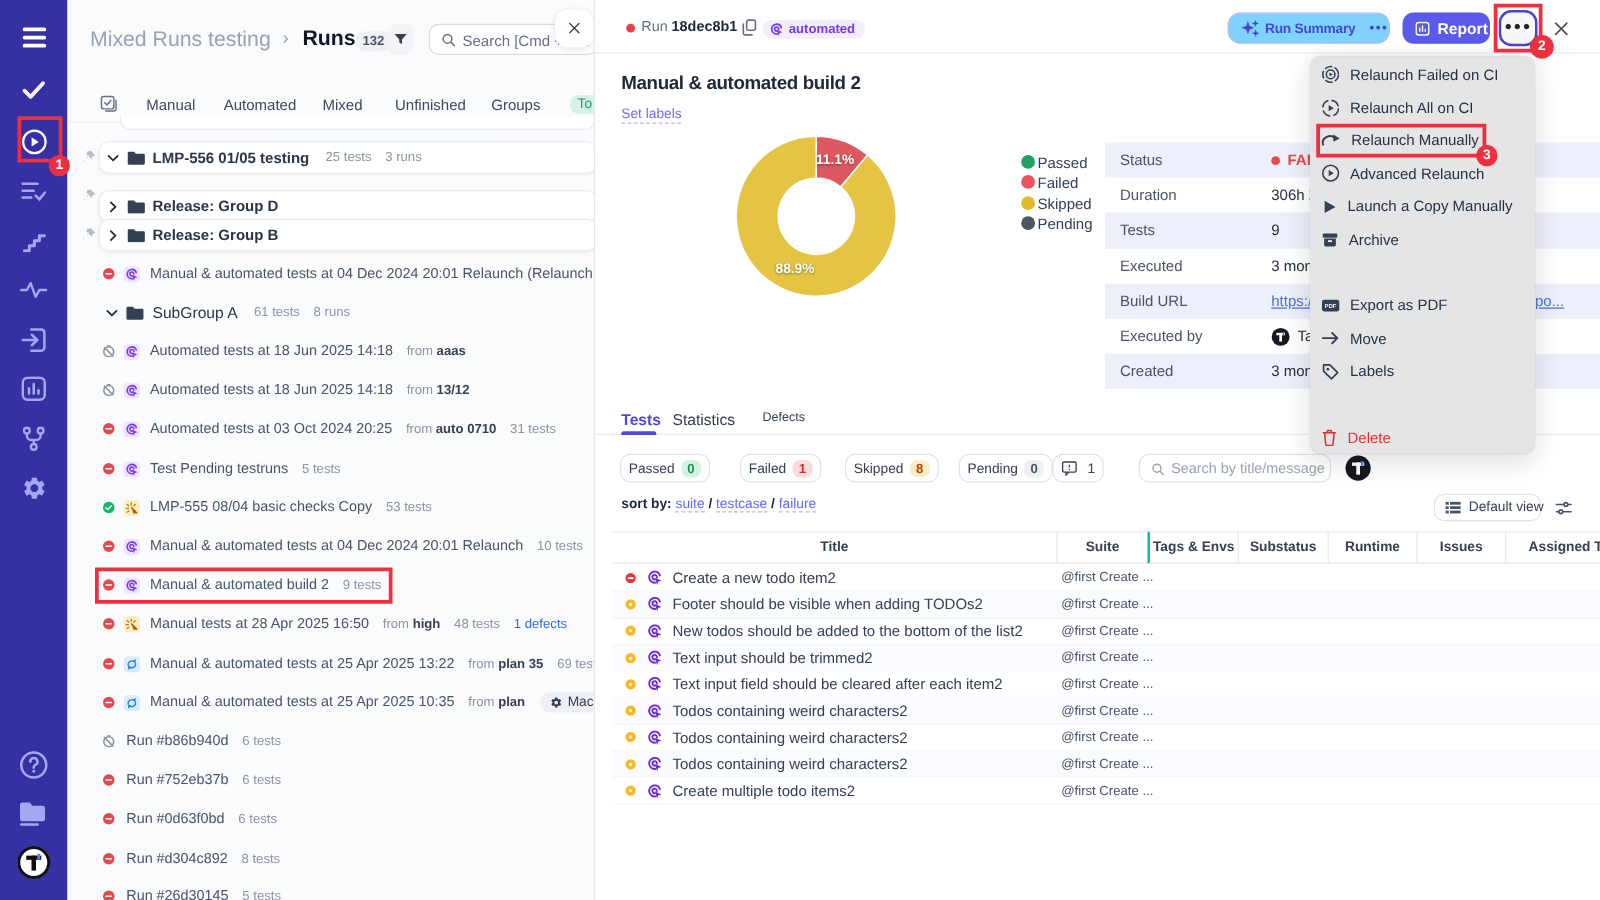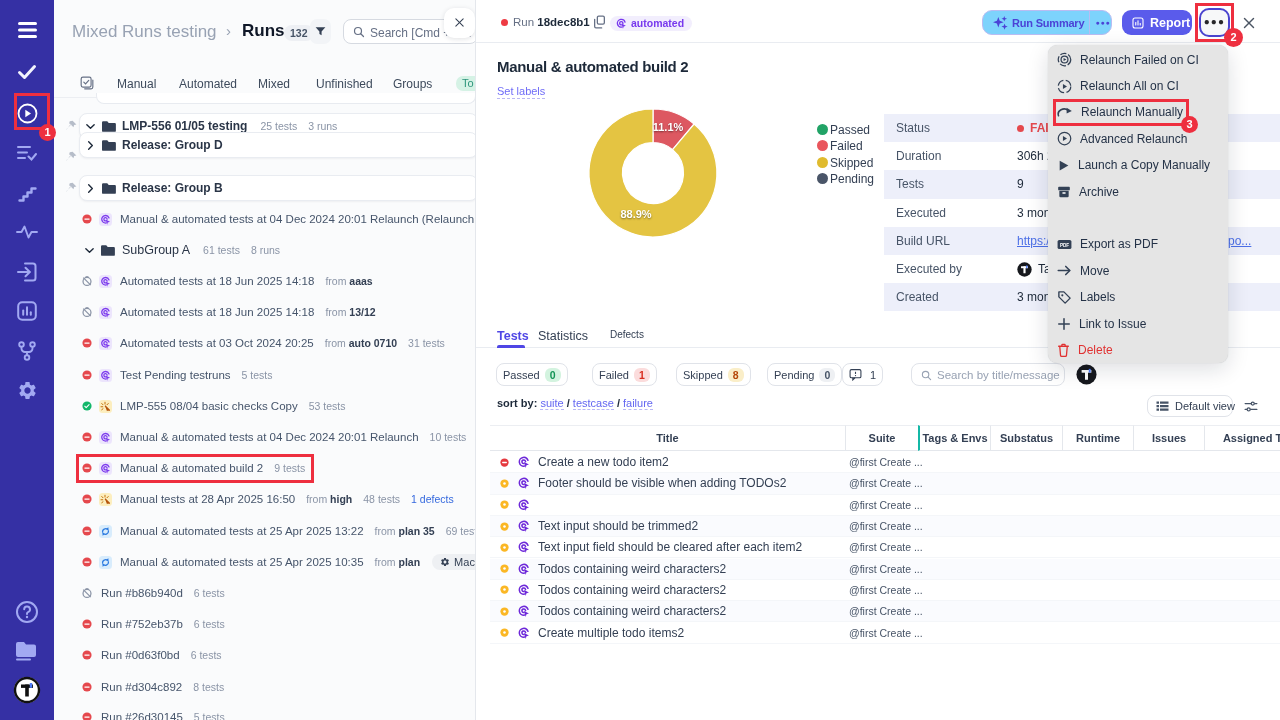--- a/index.html
+++ b/index.html
@@ -452,21 +452,21 @@
     <svg style="margin-left:6px" width="14" height="12" viewBox="0 0 24 20">
           <path fill="#344054" d="M2 2 h7 l2.5 3 H22 a1.8 1.8 0 0 1 1.8 1.8 V18 a2 2 0 0 1 -2 2 H2 a2 2 0 0 1 -2-2 V4 a2 2 0 0 1 2-2z"></path>
         </svg>
     <span class="gt">LMP-556 01/05 testing</span>
     <span class="cnt" style="margin-left:13px">25 tests</span>
         <span class="cnt">3 runs</span>
   </div>
   <svg class="pin" style="top:150px" width="13" height="13" viewBox="0 0 24 24">
         <path fill="#b6bdc9" d="M14 3l7 7-4.2 1.2-1.2 4.2-5.5-5.5L3 19.5 2.5 19 12 9.5 7.6 8.4 8.8 4.2z"></path>
       </svg>
-  <div class="gcard" style="top:132px">
+  <div class="gcard" style="top:152px">
     <svg style="margin-left:5px" width="11" height="11" viewBox="0 0 24 24">
           <path d="M8 4 l8 8-8 8" stroke="#1d2939" stroke-width="3" fill="none" stroke-linecap="round" stroke-linejoin="round"></path>
         </svg>
     <svg style="margin-left:6px" width="14" height="12" viewBox="0 0 24 20">
           <path fill="#344054" d="M2 2 h7 l2.5 3 H22 a1.8 1.8 0 0 1 1.8 1.8 V18 a2 2 0 0 1 -2 2 H2 a2 2 0 0 1 -2-2 V4 a2 2 0 0 1 2-2z"></path>
         </svg>
     <span class="gt">Release: Group D</span>
   </div>
   <svg class="pin" style="top:181px" width="13" height="13" viewBox="0 0 24 24">
         <path fill="#b6bdc9" d="M14 3l7 7-4.2 1.2-1.2 4.2-5.5-5.5L3 19.5 2.5 19 12 9.5 7.6 8.4 8.8 4.2z"></path>
@@ -543,29 +543,20 @@
         </g>
       </svg>
       <span>Move</span>
     </div>
   <div class="mi" style="top:239.1px">
       <svg width="15" height="15" viewBox="0 0 24 24">
         <path d="M3 3 h8 l10 10 -8 8 L3 11z" stroke="#334155" stroke-width="2.2" fill="none" stroke-linejoin="round"></path>
         <circle cx="8.5" cy="8.5" r="1.7" fill="#334155"></circle>
       </svg>
       <span>Labels</span>
-    </div>
-  <div class="mi" style="top:265.5px">
-      <svg width="14" height="14" viewBox="0 0 24 24">
-        <g stroke="#334155" stroke-width="2.6" stroke-linecap="round">
-          <line x1="12" y1="3" x2="12" y2="21"></line>
-          <line x1="3" y1="12" x2="21" y2="12"></line>
-        </g>
-      </svg>
-      <span>Link to Issue</span>
     </div>
   <div class="mi" style="top:291.9px">
       <svg width="13" height="14" viewBox="0 0 24 26">
         <path d="M3 6 h18" stroke="#e03131" stroke-width="2.4" stroke-linecap="round"></path>
         <path d="M9 6 V3.5 a1 1 0 0 1 1-1 h4 a1 1 0 0 1 1 1 V6" stroke="#e03131" stroke-width="2.4" fill="none"></path>
         <path d="M5 6 l1.5 17 a2 2 0 0 0 2 1.8 h7 a2 2 0 0 0 2-1.8 L19 6" stroke="#e03131" stroke-width="2.4" fill="none"></path>
       </svg>
       <span style="color:#e03131">Delete</span>
     </div>
 </div>
@@ -801,20 +792,21 @@
           <circle cx="12" cy="12" r="11" fill="#fbb724"></circle>
           <circle cx="12" cy="12" r="3.4" fill="#fff"></circle>
         </svg>
         <svg style="margin-left:9px" width="12" height="12" viewBox="0 0 24 24">
           <g stroke="#6d28d9" fill="none" stroke-linecap="round">
             <circle cx="11.5" cy="11.5" r="8.8" stroke-width="3" stroke-dasharray="39 15" transform="rotate(80 11.5 11.5)"></circle>
             <circle cx="11.5" cy="11.5" r="3.6" stroke-width="3" stroke-dasharray="16 7" transform="rotate(80 11.5 11.5)"></circle>
           </g>
           <path d="M12 12 L22 17.2 L17 18.7 L15.4 24 Z" fill="#6d28d9"></path>
         </svg>
+        <span class="tt">New todos should be added to the bottom of the list2</span>
         <span class="suite">@first Create ...</span>
       </div>
     <div class="trow" style="top:515.9px;background:#fafbfe;">
         <svg style="margin-left:10px" width="9" height="9" viewBox="0 0 24 24">
           <circle cx="12" cy="12" r="11" fill="#fbb724"></circle>
           <circle cx="12" cy="12" r="3.4" fill="#fff"></circle>
         </svg>
         <svg style="margin-left:9px" width="12" height="12" viewBox="0 0 24 24">
           <g stroke="#6d28d9" fill="none" stroke-linecap="round">
             <circle cx="11.5" cy="11.5" r="8.8" stroke-width="3" stroke-dasharray="39 15" transform="rotate(80 11.5 11.5)"></circle>

